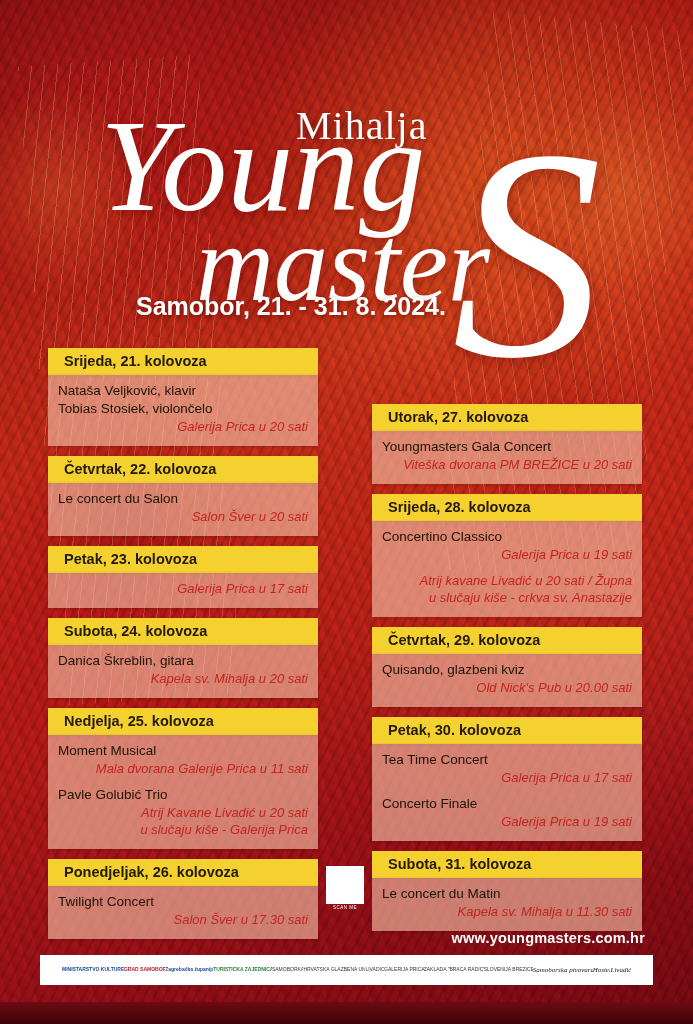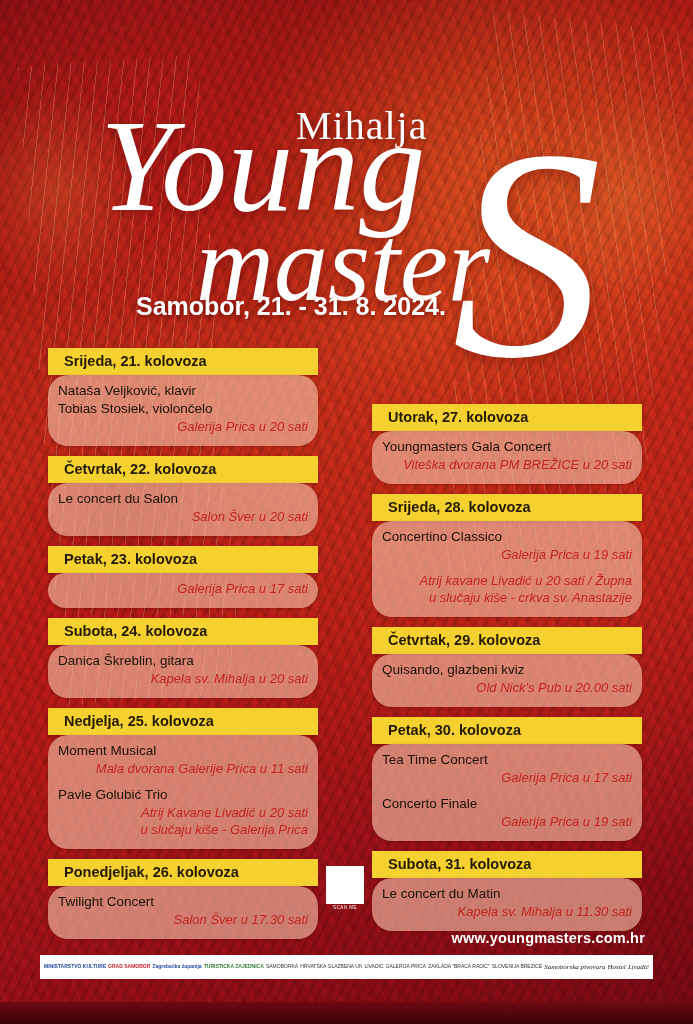--- a/index.html
+++ b/index.html
@@ -151,21 +151,20 @@
     color: #231a00;
     font-weight: bold;
     font-size: 14.5px;
     padding: 5px 10px 6px 16px;
     box-shadow: 0 1px 3px rgba(60,0,0,.35);
   }
   .event-body {
     background: rgba(246, 196, 170, 0.62);
     padding: 7px 10px 9px 10px;
     box-shadow: 0 1px 3px rgba(60,0,0,.25);
-    border-radius: 20px;
   }
   .item {
     margin-bottom: 2px;
   }
   .item + .item {
     margin-top: 9px;
   }
   .item-name {
     font-size: 13.5px;
     color: #1d1206;
@@ -212,26 +211,26 @@
     font-size: 14.5px;
     font-weight: bold;
     color: #ffffff;
     letter-spacing: .2px;
   }
   .sponsor-bar {
     position: absolute;
     left: 40px;
     right: 40px;
     top: 955px;
-    height: 24px;
+    height: 30px;
     background: #ffffff;
     display: flex;
     align-items: center;
-    justify-content: space-between;
-    padding: 0 4px;
+    justify-content: flex-end;
+    padding: 0 22px;
     box-sizing: border-box;
   }
   .sponsor {
     font-size: 5px;
     color: #333;
     text-align: center;
     line-height: 1.15;
     white-space: nowrap;
     font-family: "Liberation Sans", sans-serif;
     max-width: 62px;

